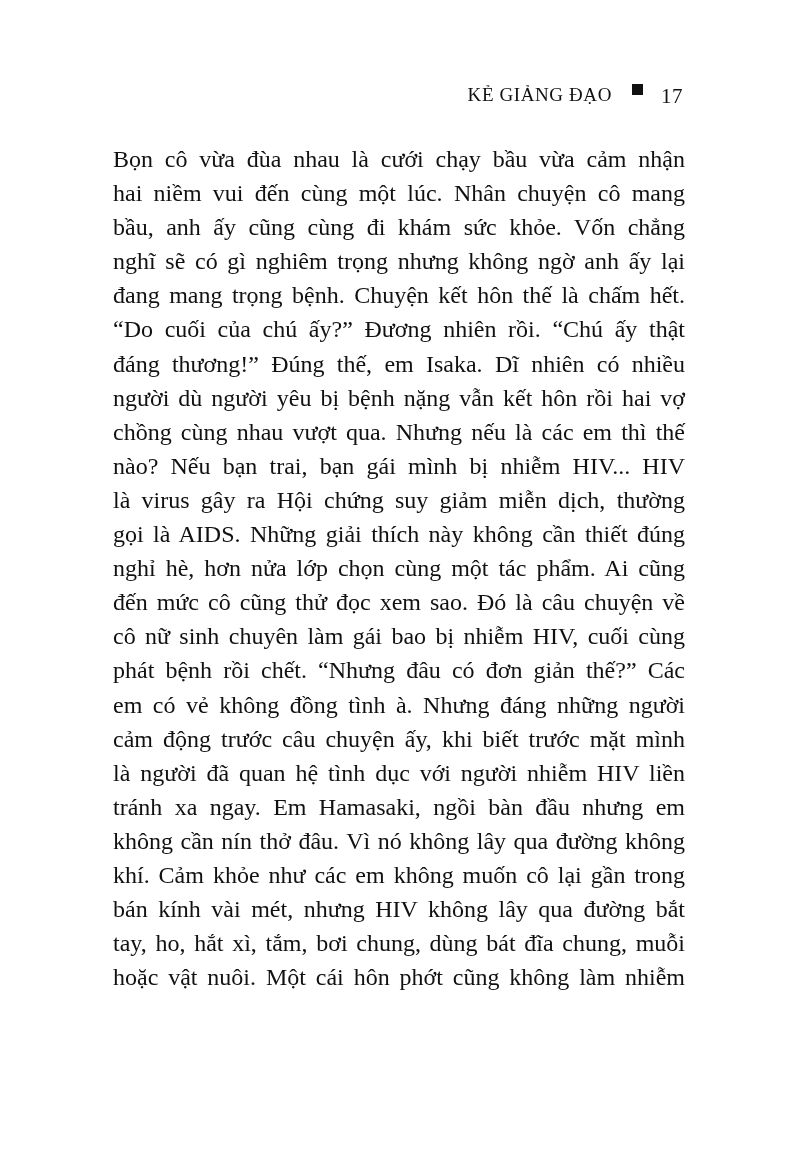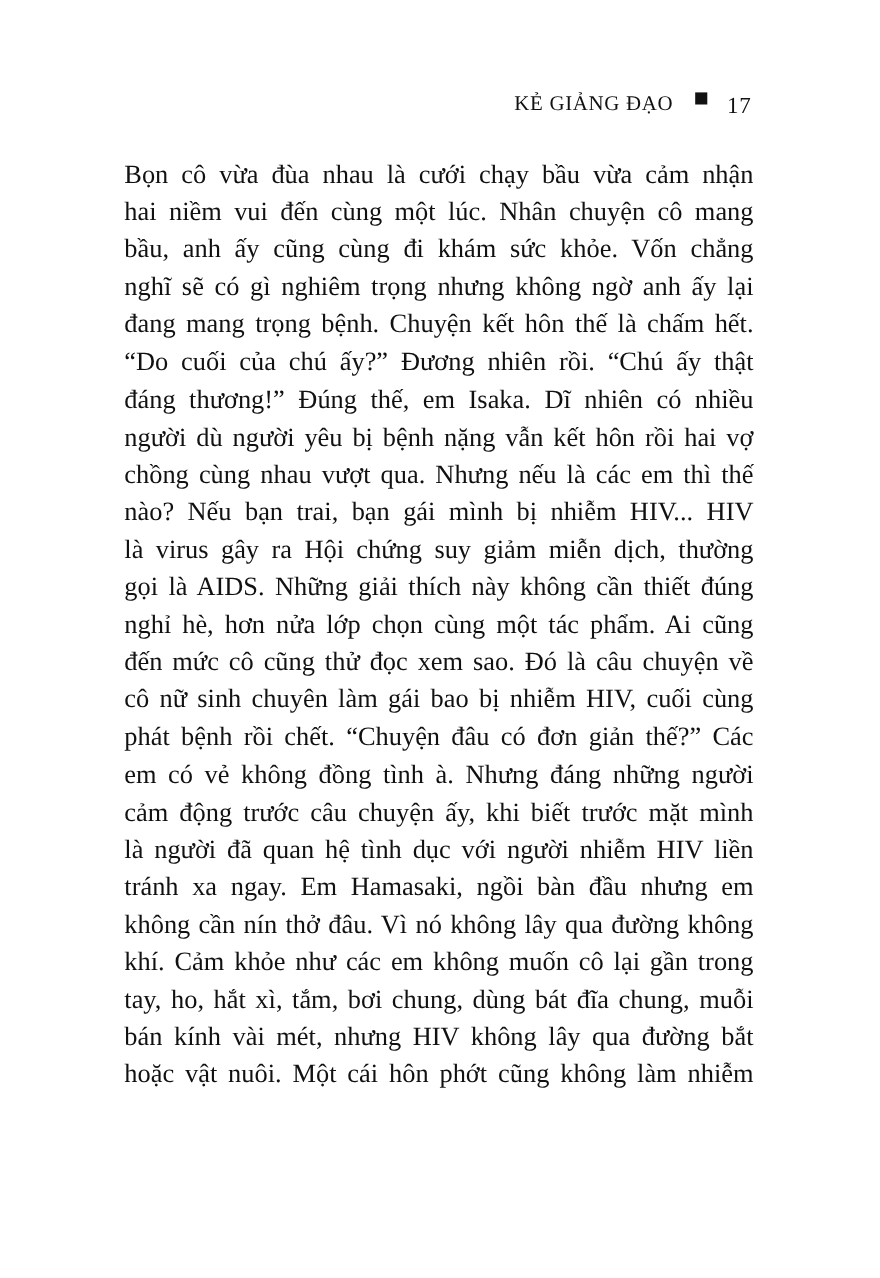--- a/index.html
+++ b/index.html
@@ -83,25 +83,25 @@
     <span class="line">“Do cuối của chú ấy?” Đương nhiên rồi. “Chú ấy thật</span>
     <span class="line">đáng thương!” Đúng thế, em Isaka. Dĩ nhiên có nhiều</span>
     <span class="line">người dù người yêu bị bệnh nặng vẫn kết hôn rồi hai vợ</span>
     <span class="line">chồng cùng nhau vượt qua. Nhưng nếu là các em thì thế</span>
     <span class="line">nào? Nếu bạn trai, bạn gái mình bị nhiễm HIV... HIV</span>
     <span class="line">là virus gây ra Hội chứng suy giảm miễn dịch, thường</span>
     <span class="line">gọi là AIDS. Những giải thích này không cần thiết đúng</span>
     <span class="line">nghỉ hè, hơn nửa lớp chọn cùng một tác phẩm. Ai cũng</span>
     <span class="line">đến mức cô cũng thử đọc xem sao. Đó là câu chuyện về</span>
     <span class="line">cô nữ sinh chuyên làm gái bao bị nhiễm HIV, cuối cùng</span>
-    <span class="line">phát bệnh rồi chết. “Chuyện đâu có đơn giản thế?” Các</span>
+    <span class="line">phát bệnh rồi chết. “Nhưng đâu có đơn giản thế?” Các</span>
     <span class="line">em có vẻ không đồng tình à. Nhưng đáng những người</span>
     <span class="line">cảm động trước câu chuyện ấy, khi biết trước mặt mình</span>
     <span class="line">là người đã quan hệ tình dục với người nhiễm HIV liền</span>
     <span class="line">tránh xa ngay. Em Hamasaki, ngồi bàn đầu nhưng em</span>
     <span class="line">không cần nín thở đâu. Vì nó không lây qua đường không</span>
     <span class="line">khí. Cảm khỏe như các em không muốn cô lại gần trong</span>
+    <span class="line">bán kính vài mét, nhưng HIV không lây qua đường bắt</span>
     <span class="line">tay, ho, hắt xì, tắm, bơi chung, dùng bát đĩa chung, muỗi</span>
-    <span class="line">bán kính vài mét, nhưng HIV không lây qua đường bắt</span>
     <span class="line">hoặc vật nuôi. Một cái hôn phớt cũng không làm nhiễm</span>
   </div>
 
 </div>
 
 </body></html>

